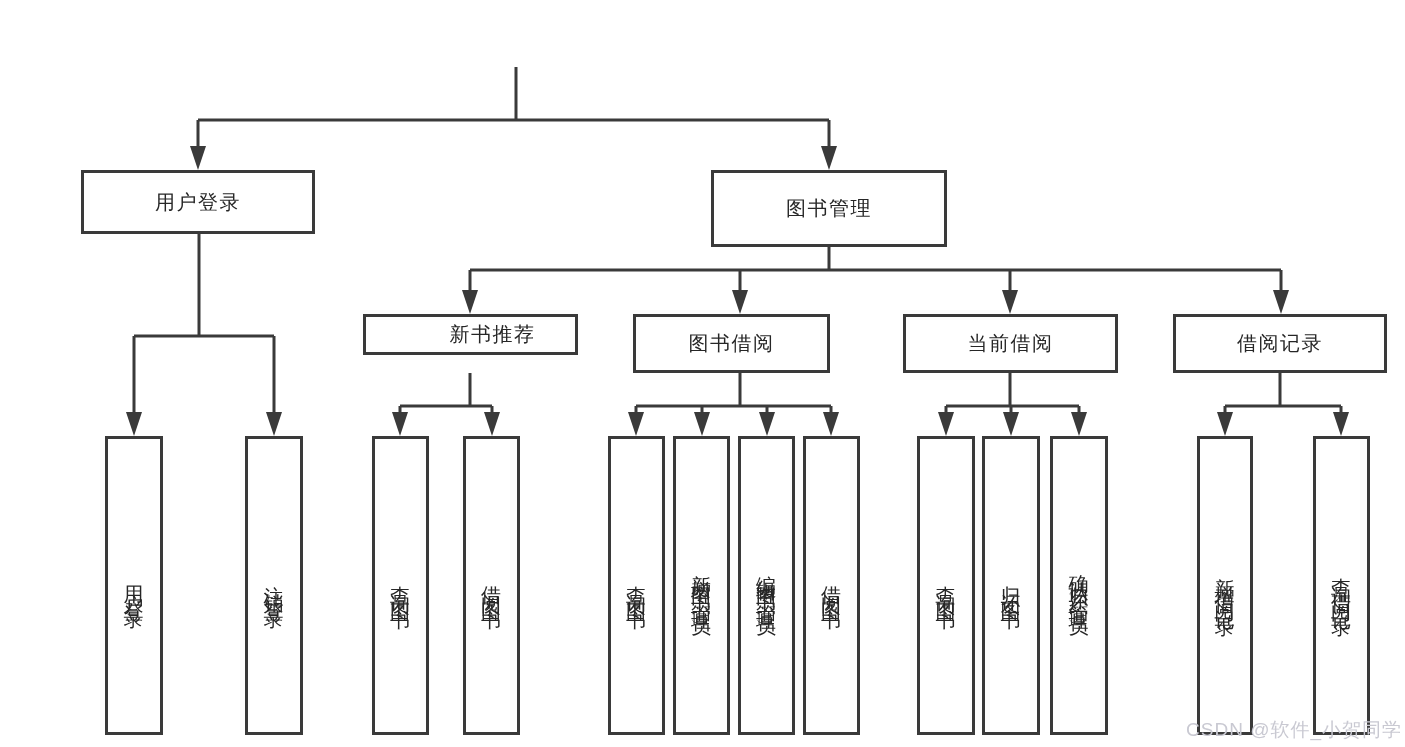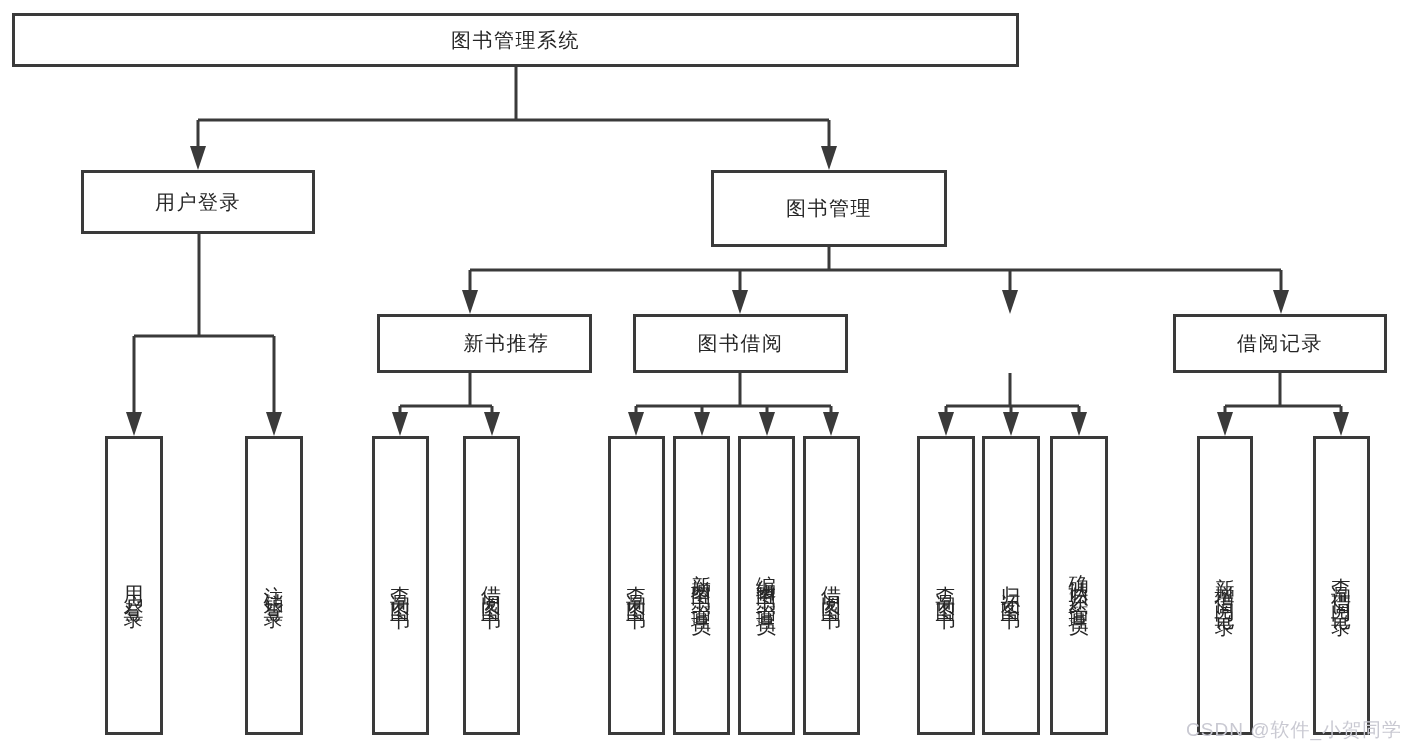--- a/index.html
+++ b/index.html
@@ -76,36 +76,36 @@
       <polygon points="759,412 775,412 767,436"></polygon>
       <polygon points="823,412 839,412 831,436"></polygon>
       <polygon points="938,412 954,412 946,436"></polygon>
       <polygon points="1003,412 1019,412 1011,436"></polygon>
       <polygon points="1071,412 1087,412 1079,436"></polygon>
       <polygon points="1217,412 1233,412 1225,436"></polygon>
       <polygon points="1333,412 1349,412 1341,436"></polygon>
     </g>
   </svg>
 
-  <div class="node h" style="left:12px; top:13px; width:1007px; height:54px;">
-    <span class="label">图书管理系统</span>
-  </div>
 
   <div class="node h" style="left:81px; top:170px; width:234px; height:64px;">
     <span class="label">用户登录</span>
   </div>
   <div class="node h" style="left:711px; top:170px; width:236px; height:77px;">
     <span class="label">图书管理</span>
   </div>
 
-  <div class="node h" style="left:377px; top:314px; width:215px; height:59px;padding-left:44px;">
+  <div class="node h" style="left:363px; top:314px; width:215px; height:41px;padding-left:44px;">
     <span class="label">新书推荐</span>
   </div>
-  <div class="node h" style="left:633px; top:314px; width:215px; height:59px;">
+  <div class="node h" style="left:633px; top:314px; width:197px; height:59px;">
     <span class="label">图书借阅</span>
+  </div>
+  <div class="node h" style="left:903px; top:314px; width:215px; height:59px;">
+    <span class="label">当前借阅</span>
   </div>
   <div class="node h" style="left:1173px; top:314px; width:214px; height:59px;">
     <span class="label">借阅记录</span>
   </div>
 
   <div class="node v" style="left:105px; top:436px; width:58px; height:299px;">
     <span class="label">用户登录</span>
   </div>
   <div class="node v" style="left:245px; top:436px; width:58px; height:299px;">
     <span class="label">注销登录</span>

